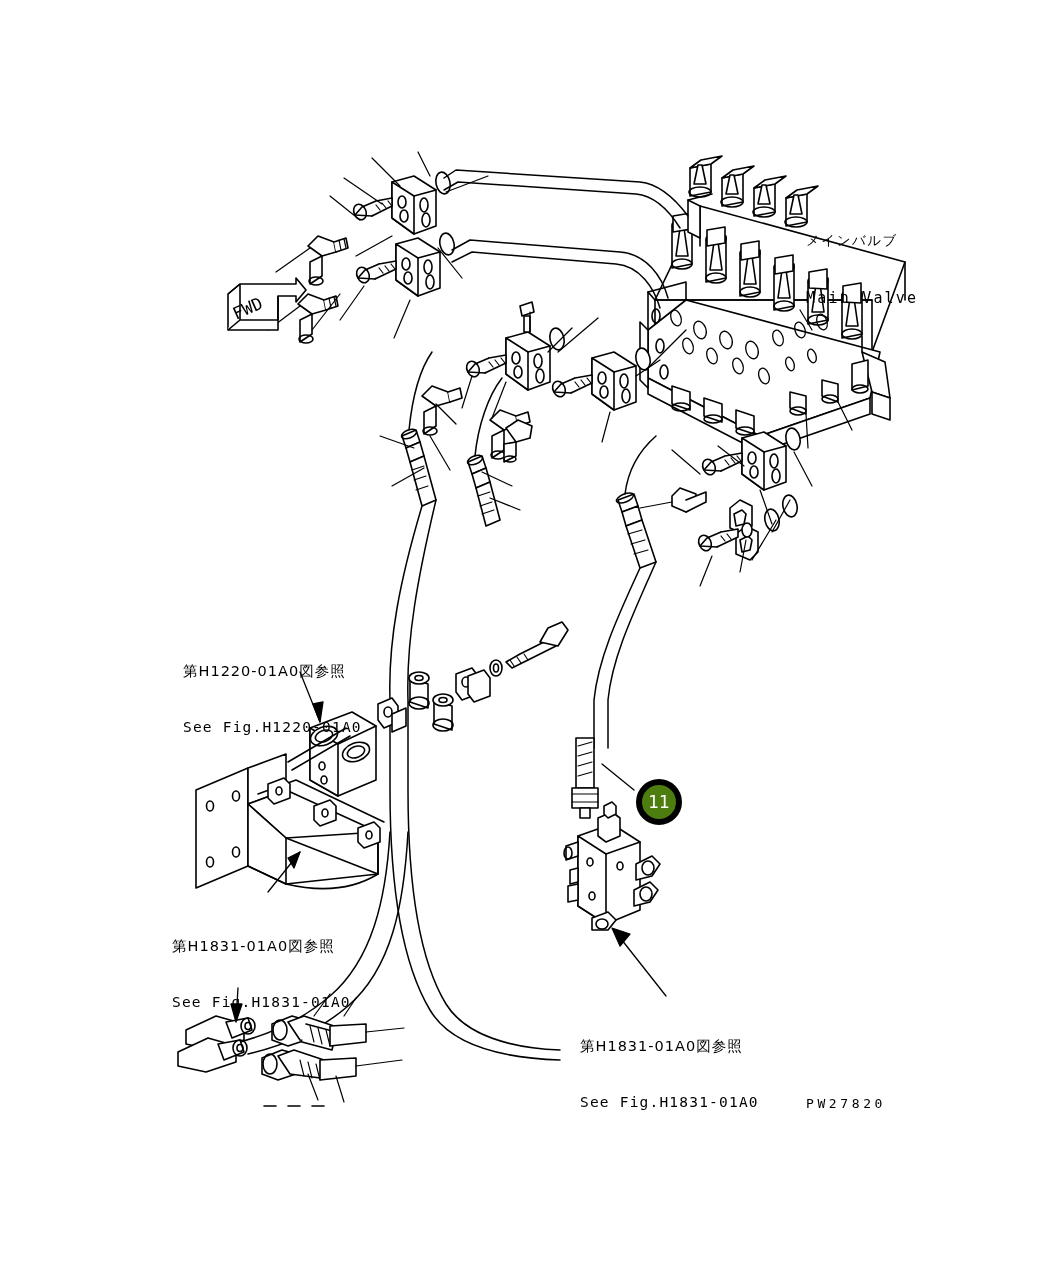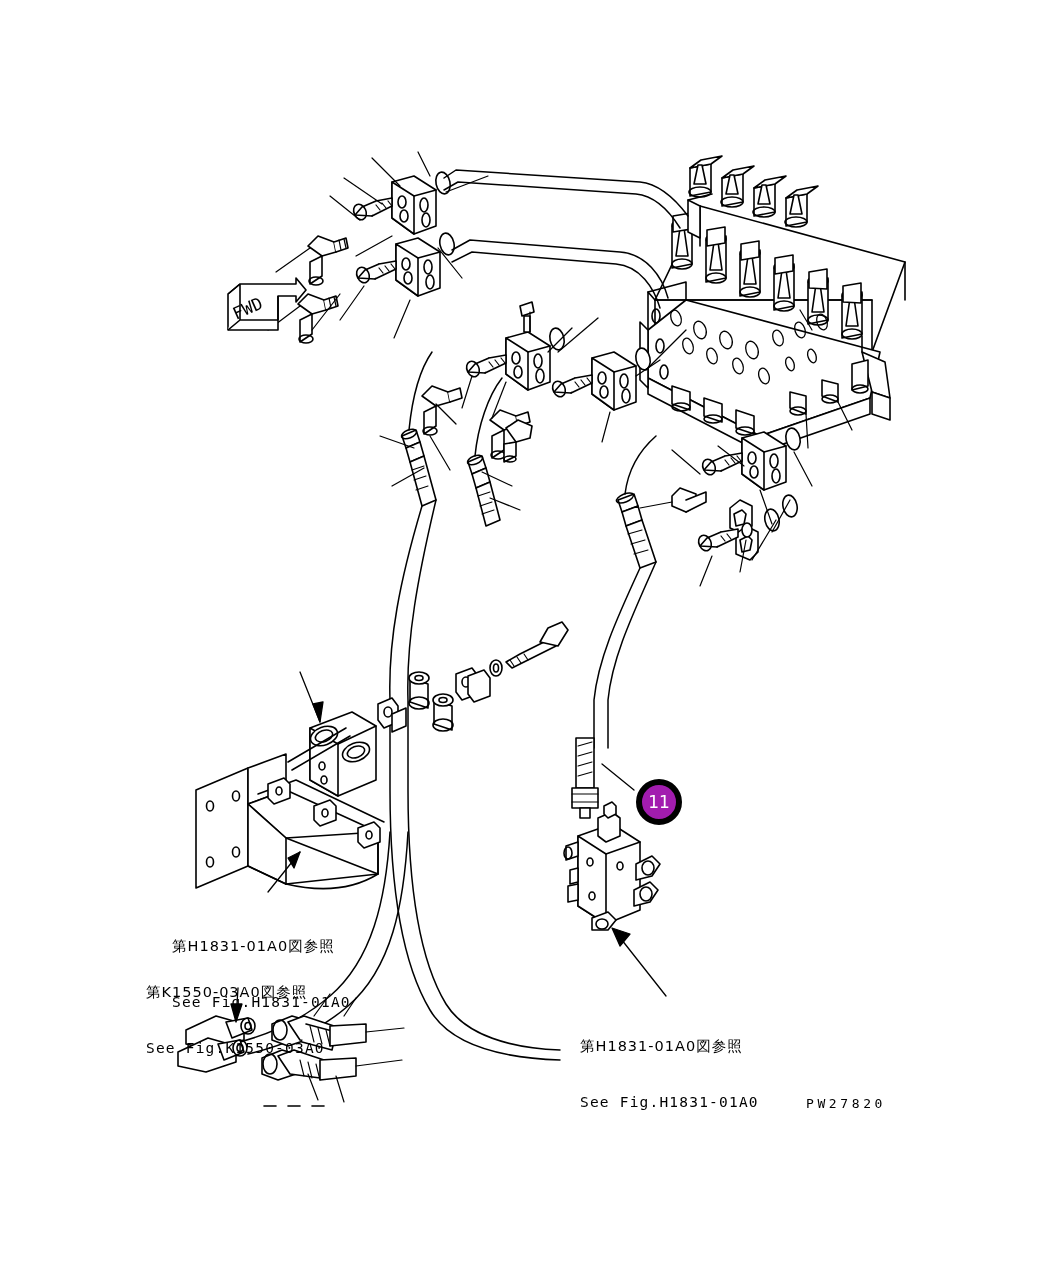--- a/index.html
+++ b/index.html
@@ -36,21 +36,21 @@
   #ref-h1831-left{left:172px;top:899px;}
   #ref-k1550{left:146px;top:945px;}
   #ref-h1831-center{left:580px;top:999px;}
   #drawing-number{
     left:806px;top:1096px;
     font-size:13px;letter-spacing:3.6px;text-align:center;
   }
   .callout{
     position:absolute;
     width:46px;height:46px;border-radius:50%;
-    background:#a21caf;
+    background:#4d7c0f;
     border:6px solid #000000;
     box-sizing:border-box;
     display:flex;align-items:center;justify-content:center;
     color:#ffffff;
     font-family:"DejaVu Sans","Liberation Sans",sans-serif;
     font-size:17px;
     line-height:1;
   }
   #callout-11{left:636px;top:779px;}
 </style>
@@ -569,31 +569,35 @@
 
       <g stroke-width="1.6">
         <path d="M264 1106 L276 1106"></path>
         <path d="M288 1106 L300 1106"></path>
         <path d="M312 1106 L324 1106"></path>
       </g>
 
     </g>
   </svg>
 
-
+  <div class="lbl t15" id="mainvalve-label">
+    <span class="jp">メインバルブ</span>
+    <span class="en">Main Valve</span>
+  </div>
+
+  <div class="lbl t14" id="ref-h1220">
+    <span class="jp">第H1220-01A0図参照</span>
+    <span class="en">See Fig.H1220-01A0</span>
+  </div>
 
   <div class="lbl t14" id="ref-h1831-left">
     <span class="jp">第H1831-01A0図参照</span>
     <span class="en">See Fig.H1831-01A0</span>
   </div>
 
-  <div class="lbl t14" id="ref-k1550">
-    <span class="jp">第K1550-03A0図参照</span>
-    <span class="en">See Fig.K1550-03A0</span>
-  </div>
 
   <div class="lbl t14" id="ref-h1831-center">
     <span class="jp">第H1831-01A0図参照</span>
     <span class="en">See Fig.H1831-01A0</span>
   </div>
 
   <div class="lbl" id="drawing-number">PW27820</div>
 
   <svg style="position:absolute;left:218px;top:276px;width:92px;height:62px;" viewBox="0 0 92 62" xmlns="http://www.w3.org/2000/svg">
     <g fill="#fff" stroke="#000" stroke-width="1.6" stroke-linejoin="round">

